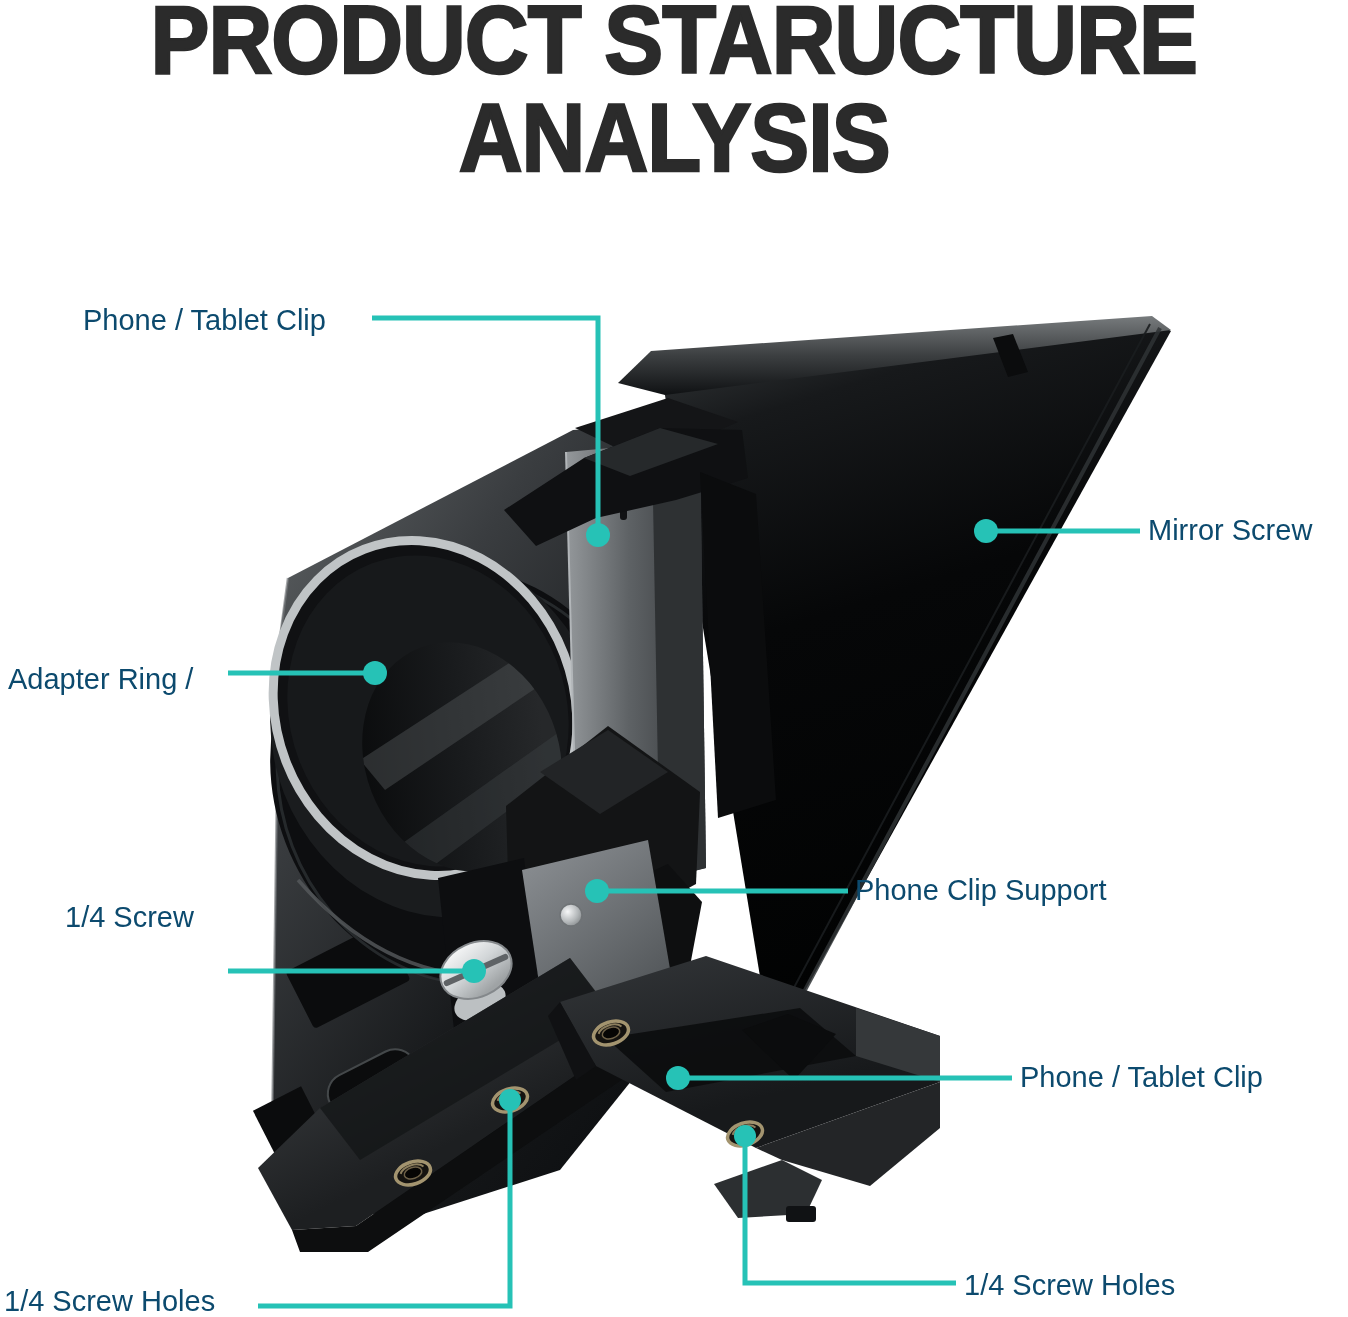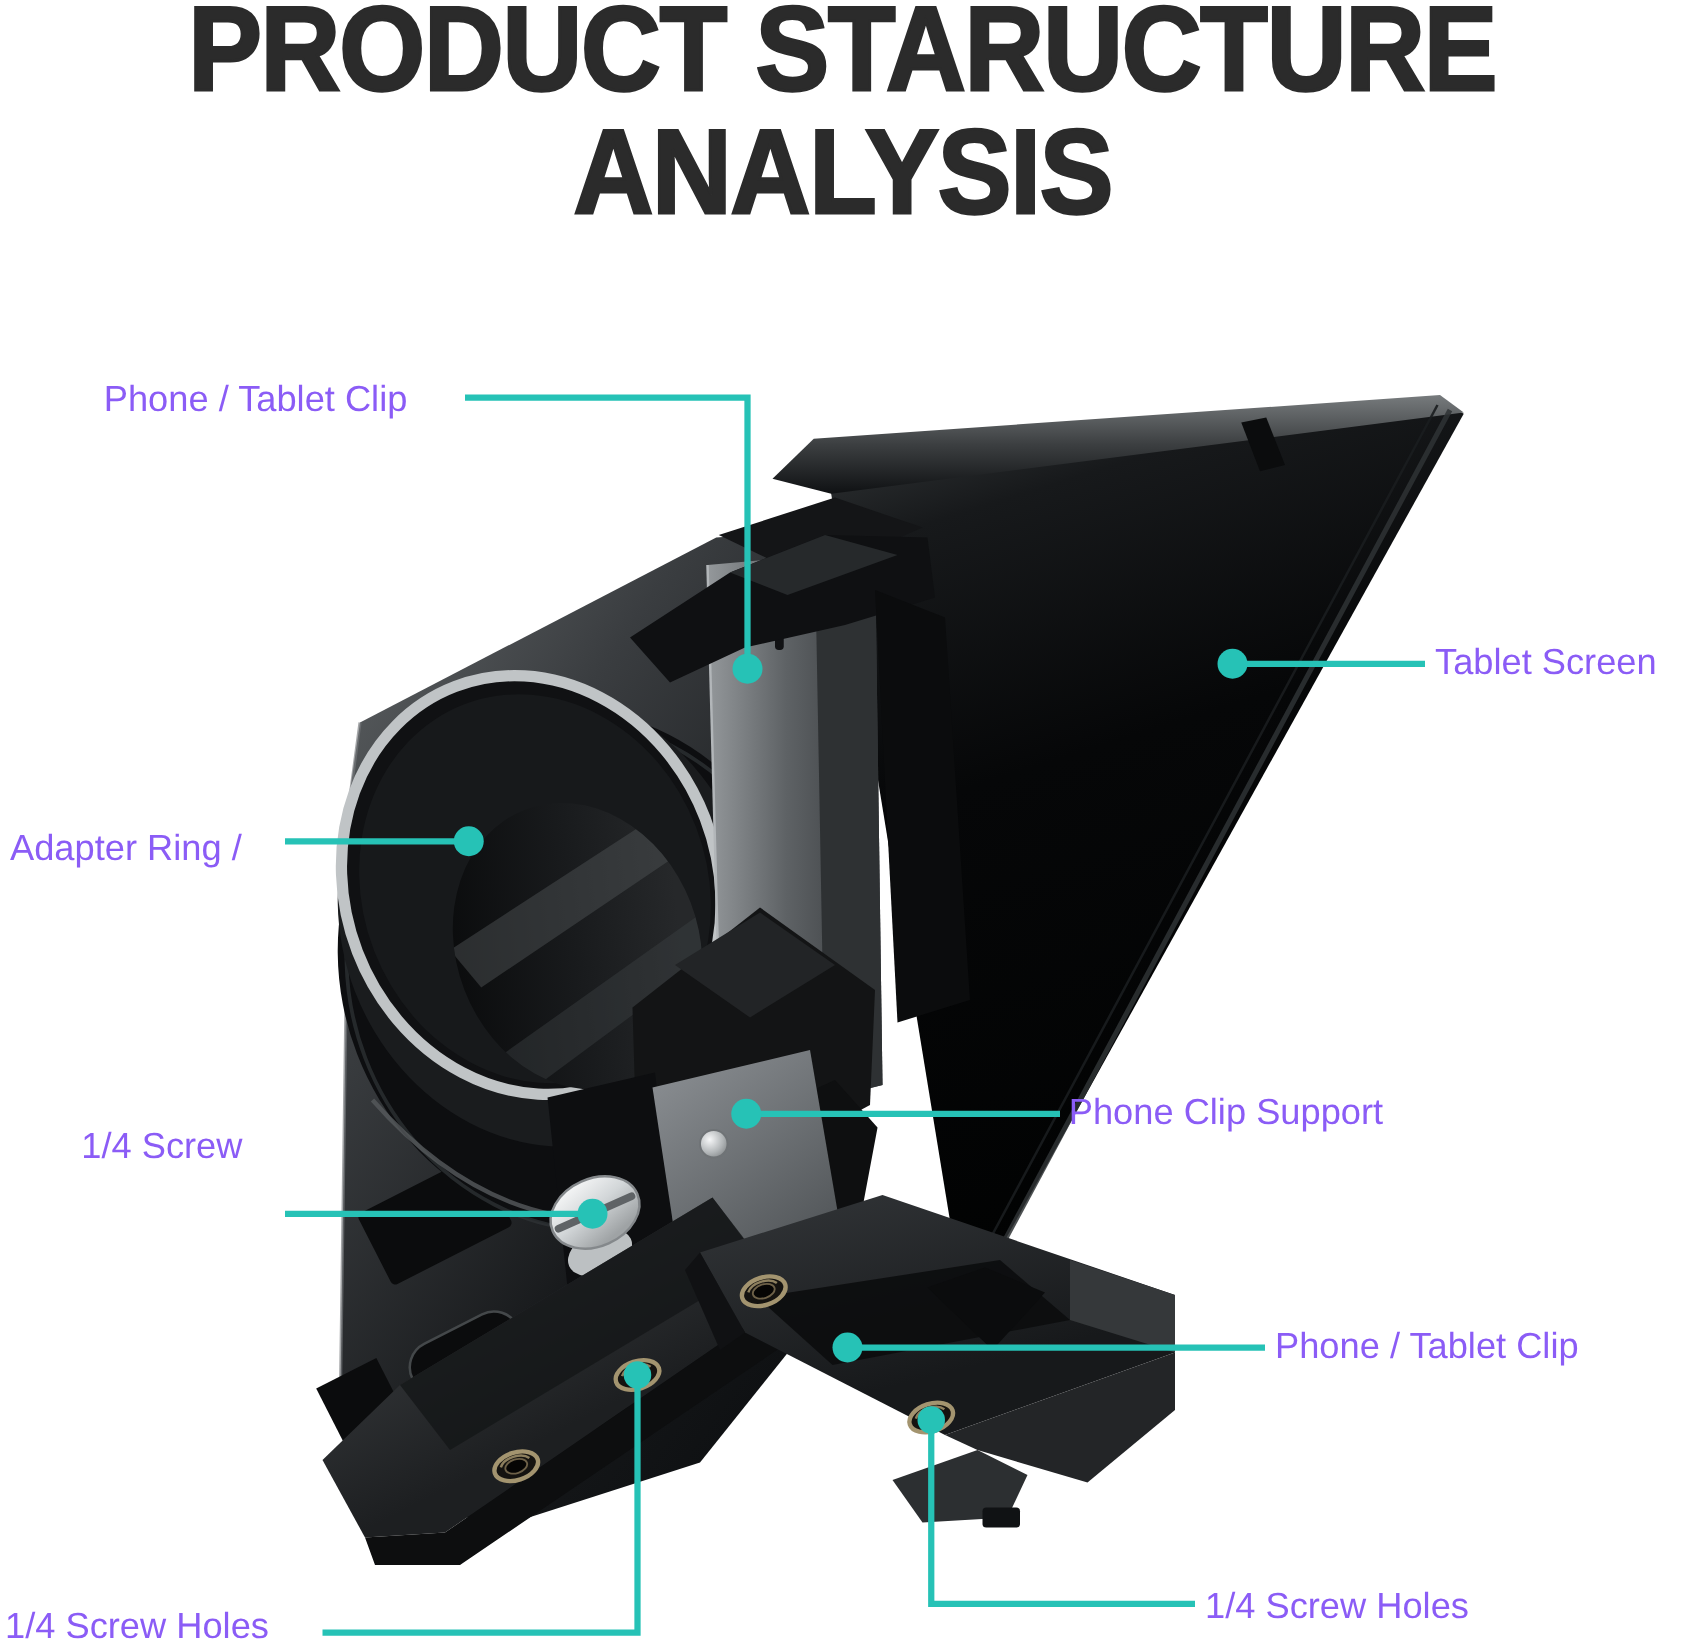--- a/index.html
+++ b/index.html
@@ -9,21 +9,21 @@
   }
   #stage{position:absolute;inset:0;}
   svg#art{position:absolute;left:0;top:0;}
   .title-line{
     position:absolute;left:0;width:1348px;text-align:center;
     font-weight:bold;color:#2b2b2b;-webkit-text-stroke:2.5px #2b2b2b;
     font-size:96px;line-height:80px;letter-spacing:-1px;white-space:nowrap;
   }
   .title-line > span{display:inline-block;transform:scaleX(.92);transform-origin:center;}
   .callout{
-    position:absolute;color:#8b5cf6;font-size:29px;line-height:34px;white-space:nowrap;
+    position:absolute;color:#0c4a6e;font-size:29px;line-height:34px;white-space:nowrap;
   }
   .callout.right-align{text-align:left;}
 </style>
 </head>
 <body>
 
 <div id="stage">
 
   <svg id="art" width="1348" height="1317" viewBox="0 0 1348 1317">
     <defs>
@@ -209,21 +209,21 @@
 
   <div class="title-line" style="top:0px;">
     <span>PRODUCT STARUCTURE</span>
   </div>
   <div class="title-line" style="top:98px;">
     <span>ANALYSIS</span>
   </div>
 
   <div class="callout" style="left:83px;top:303px;">Phone / Tablet Clip</div>
 
-  <div class="callout" style="left:1148px;top:513px;">Tablet Screen</div>
+  <div class="callout" style="left:1148px;top:513px;">Mirror Screw</div>
 
   <div class="callout right-align" style="left:8px;top:654px;width:210px;line-height:50px;">
     <div>Adapter Ring /</div>
   </div>
 
   <div class="callout" style="left:855px;top:873px;">Phone Clip Support</div>
 
   <div class="callout right-align" style="left:65px;top:900px;width:150px;">1/4 Screw</div>
 
   <div class="callout" style="left:1020px;top:1060px;">Phone / Tablet Clip</div>

